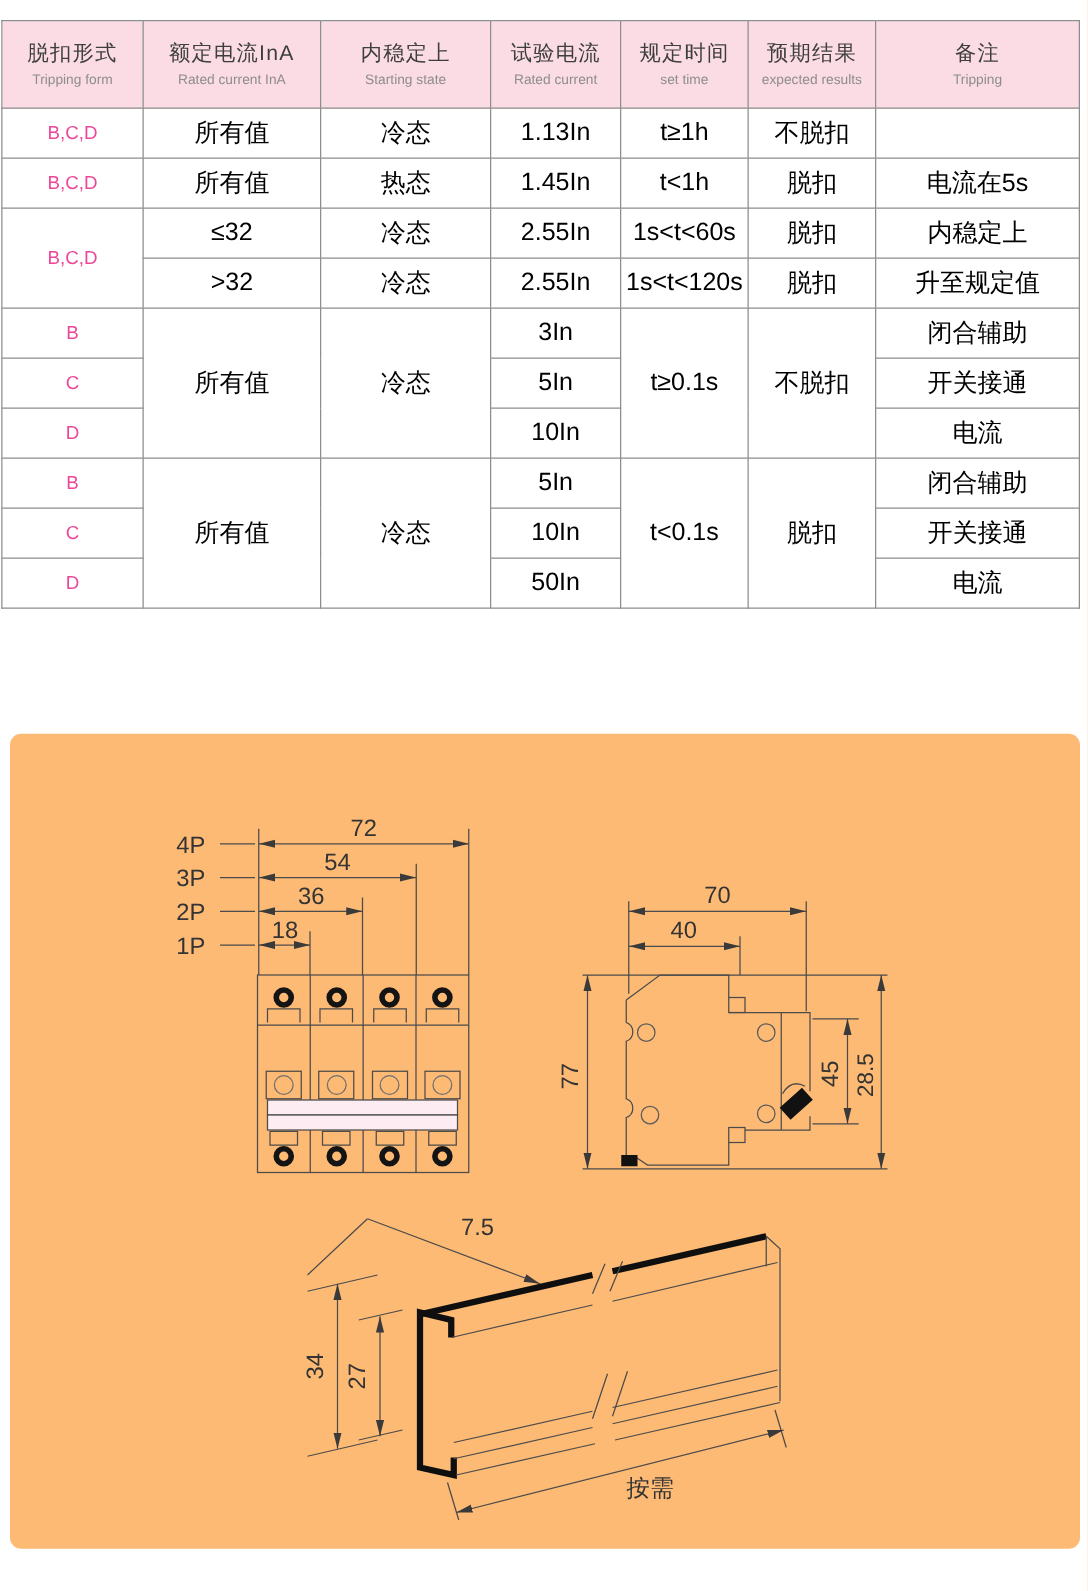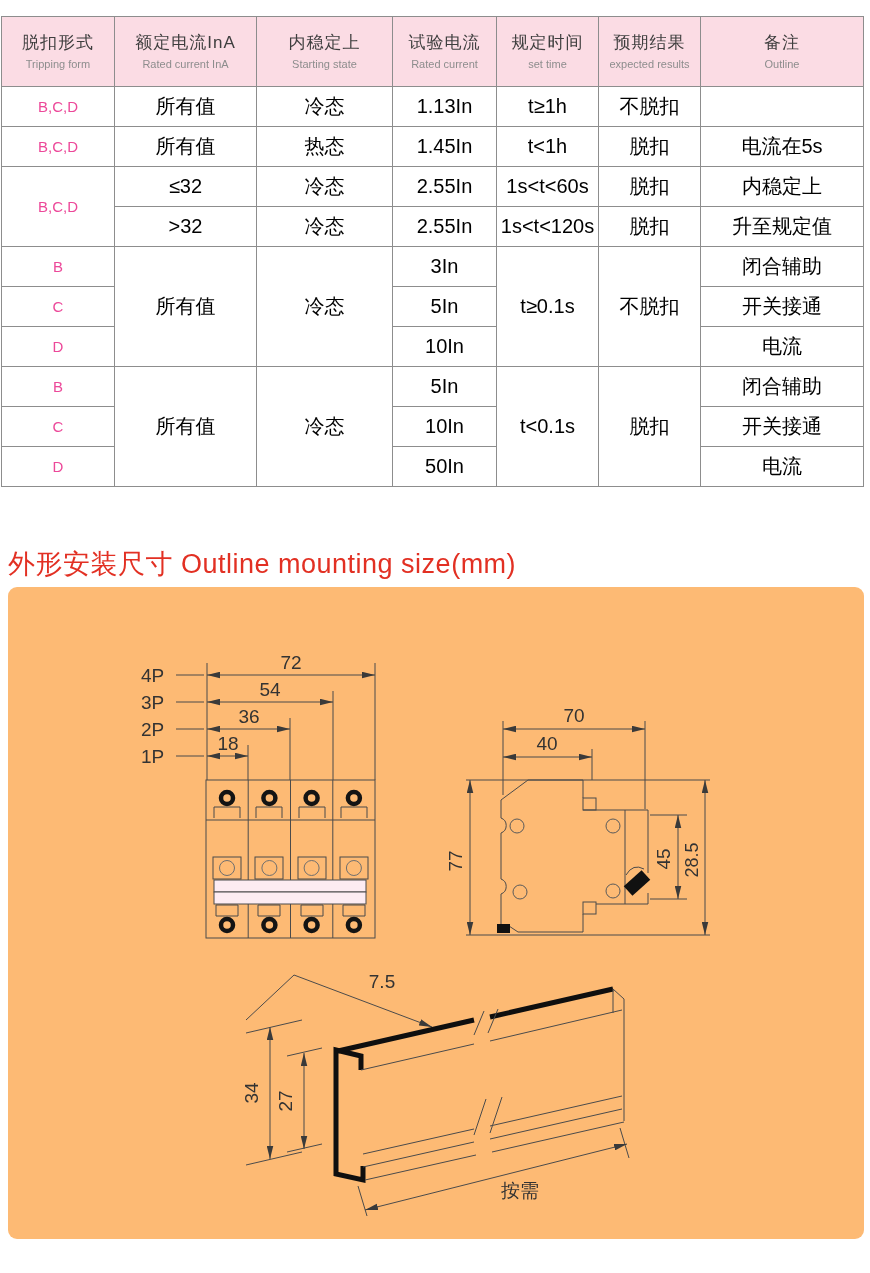--- a/index.html
+++ b/index.html
@@ -64,21 +64,21 @@
         <th>
             <div class="zh">规定时间</div>
             <div class="en">set time</div>
           </th>
         <th>
             <div class="zh">预期结果</div>
             <div class="en">expected results</div>
           </th>
         <th>
             <div class="zh">备注</div>
-            <div class="en">Outline</div>
+            <div class="en">Tripping</div>
           </th>
       </tr>
     </thead>
     <tbody>
       <tr>
         <td class="form">B,C,D</td>
         <td>所有值</td>
         <td>冷态</td>
         <td>1.13In</td>
         <td>t≥1h</td>
@@ -145,21 +145,20 @@
         <td>开关接通</td>
       </tr>
       <tr>
         <td class="form">D</td>
         <td>50In</td>
         <td>电流</td>
       </tr>
     </tbody>
   </table>
 
-  <div class="section-title">外形安装尺寸 Outline mounting size(mm)</div>
 
   <div class="panel">
     <svg class="diagram" width="856" height="652" viewBox="8 600 856 652" xmlns="http://www.w3.org/2000/svg">
       <defs>
         <marker id="arr" viewBox="0 0 12 6" refX="12" refY="3" markerWidth="13" markerHeight="7" orient="auto-start-reverse" markerUnits="userSpaceOnUse">
           <path d="M0,0 L12,3 L0,6 Z" fill="#3a3a3a"></path>
         </marker>
       </defs>
 
       <g>

